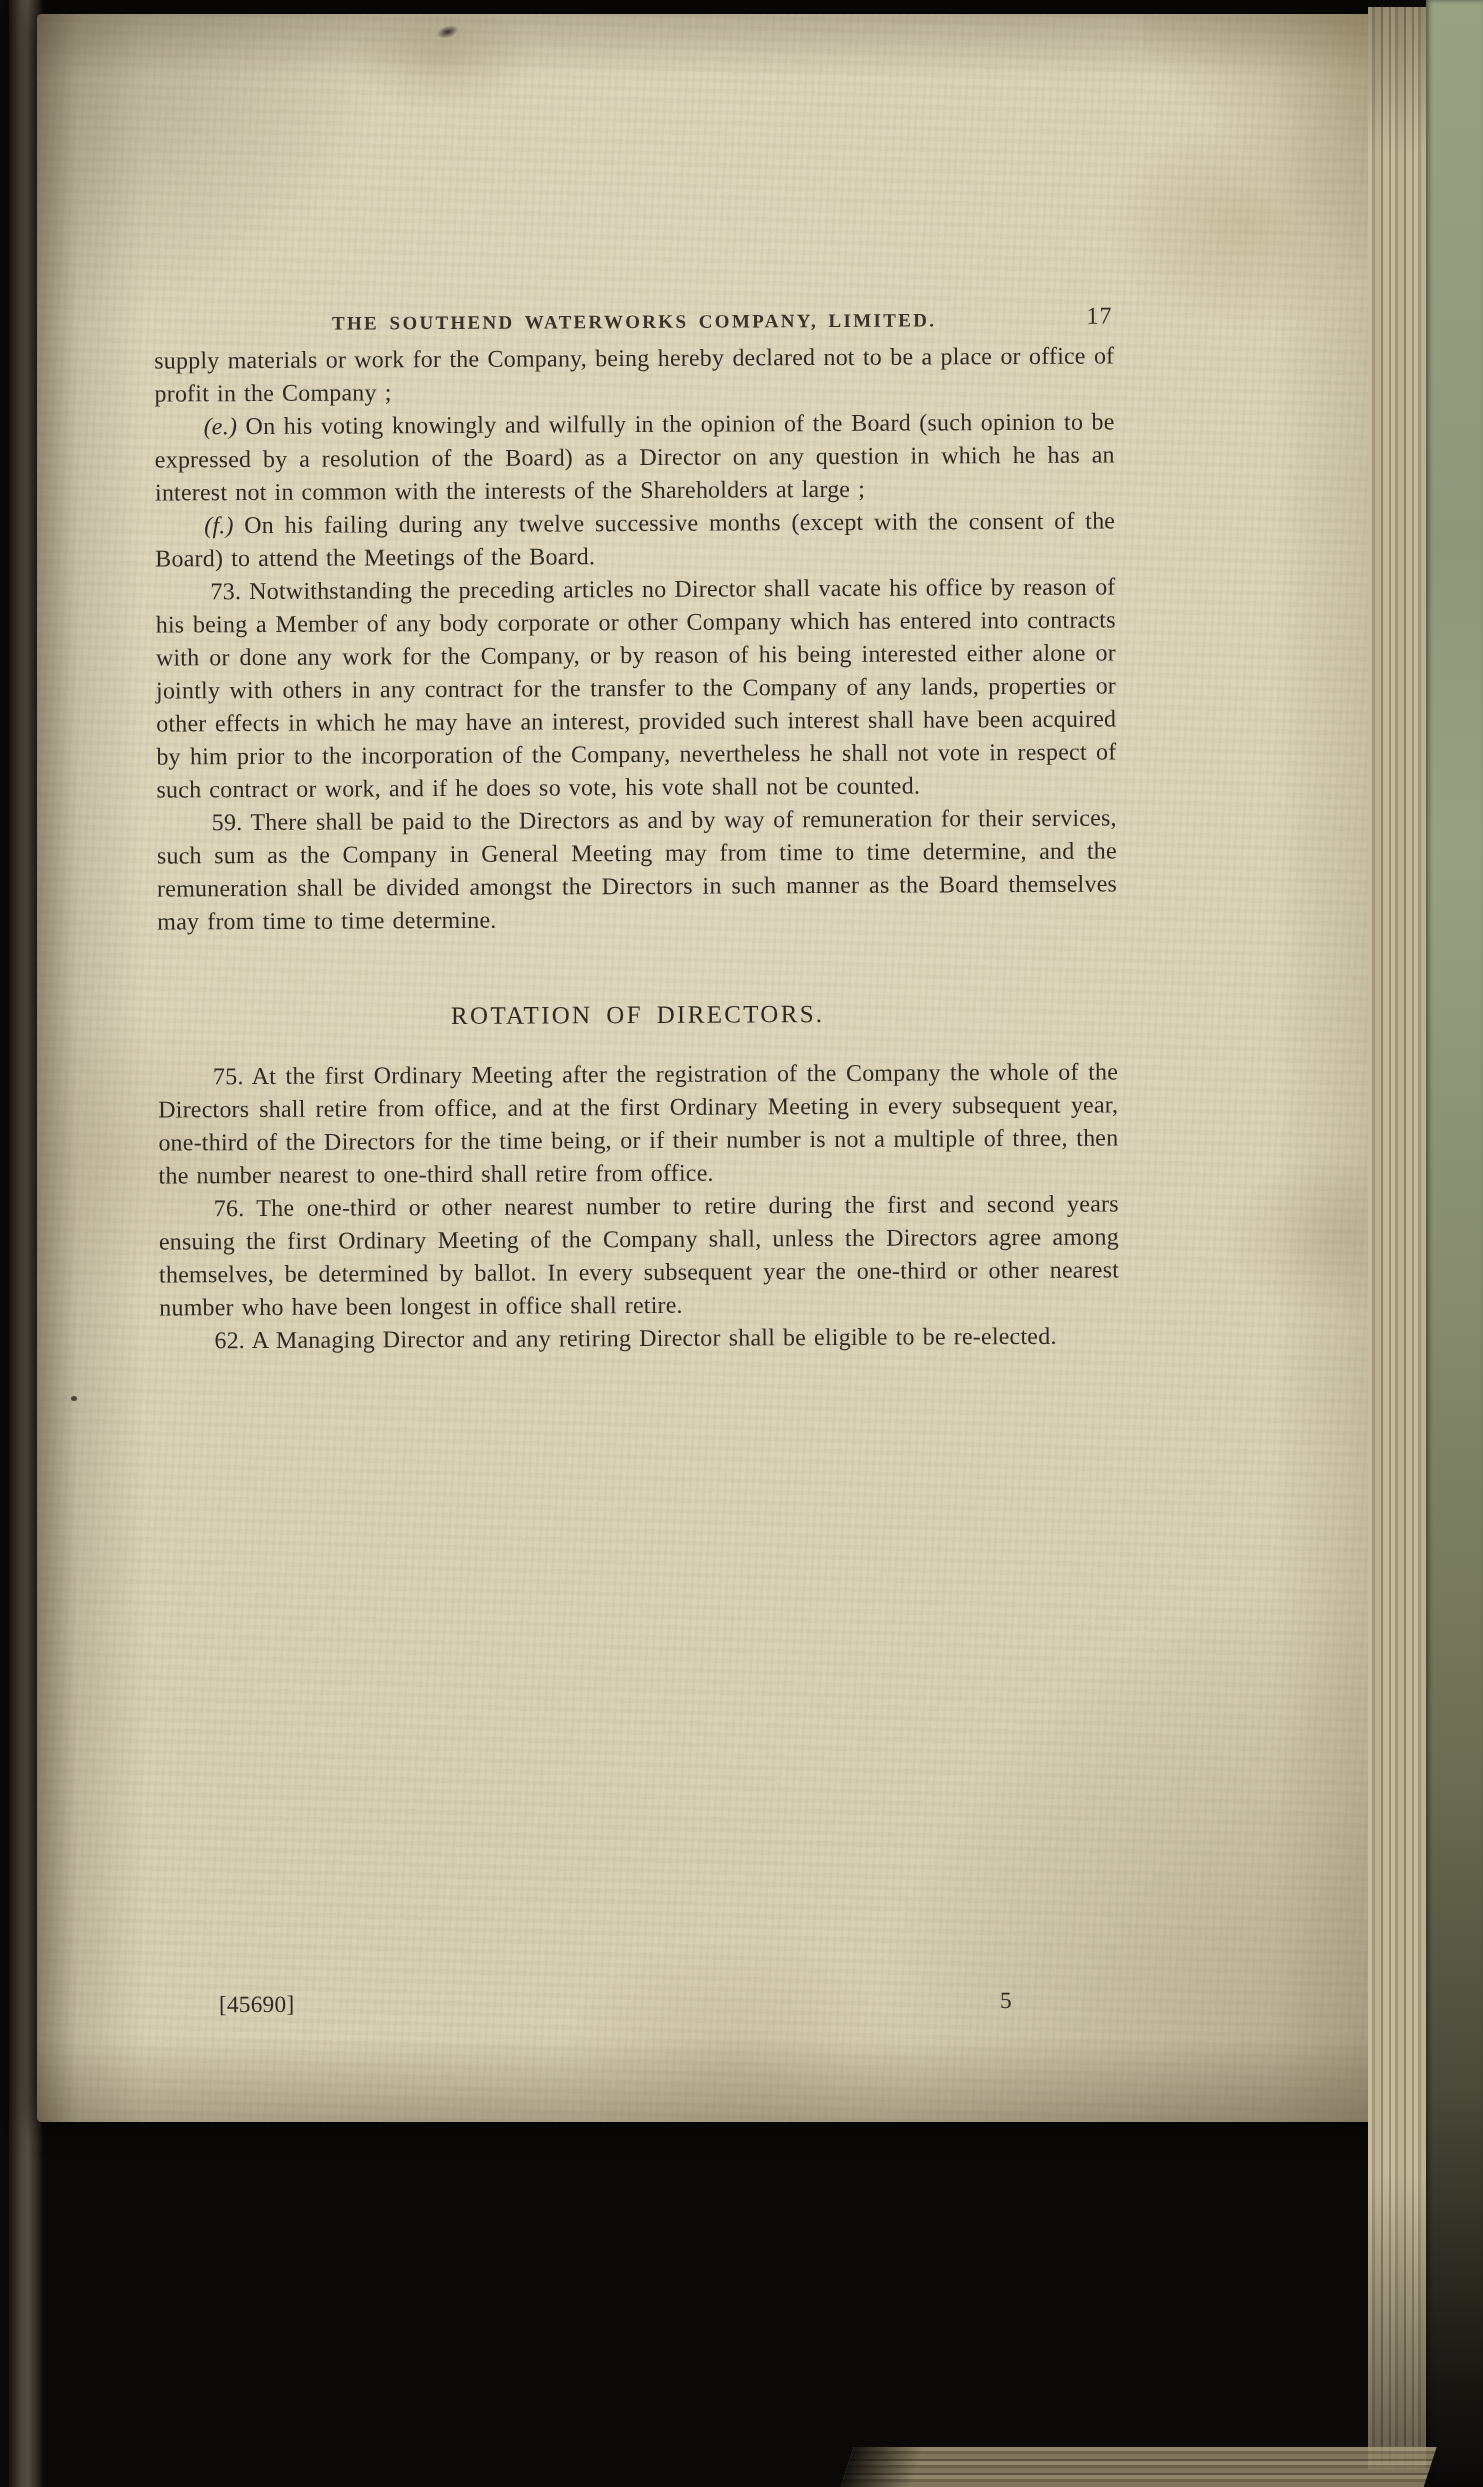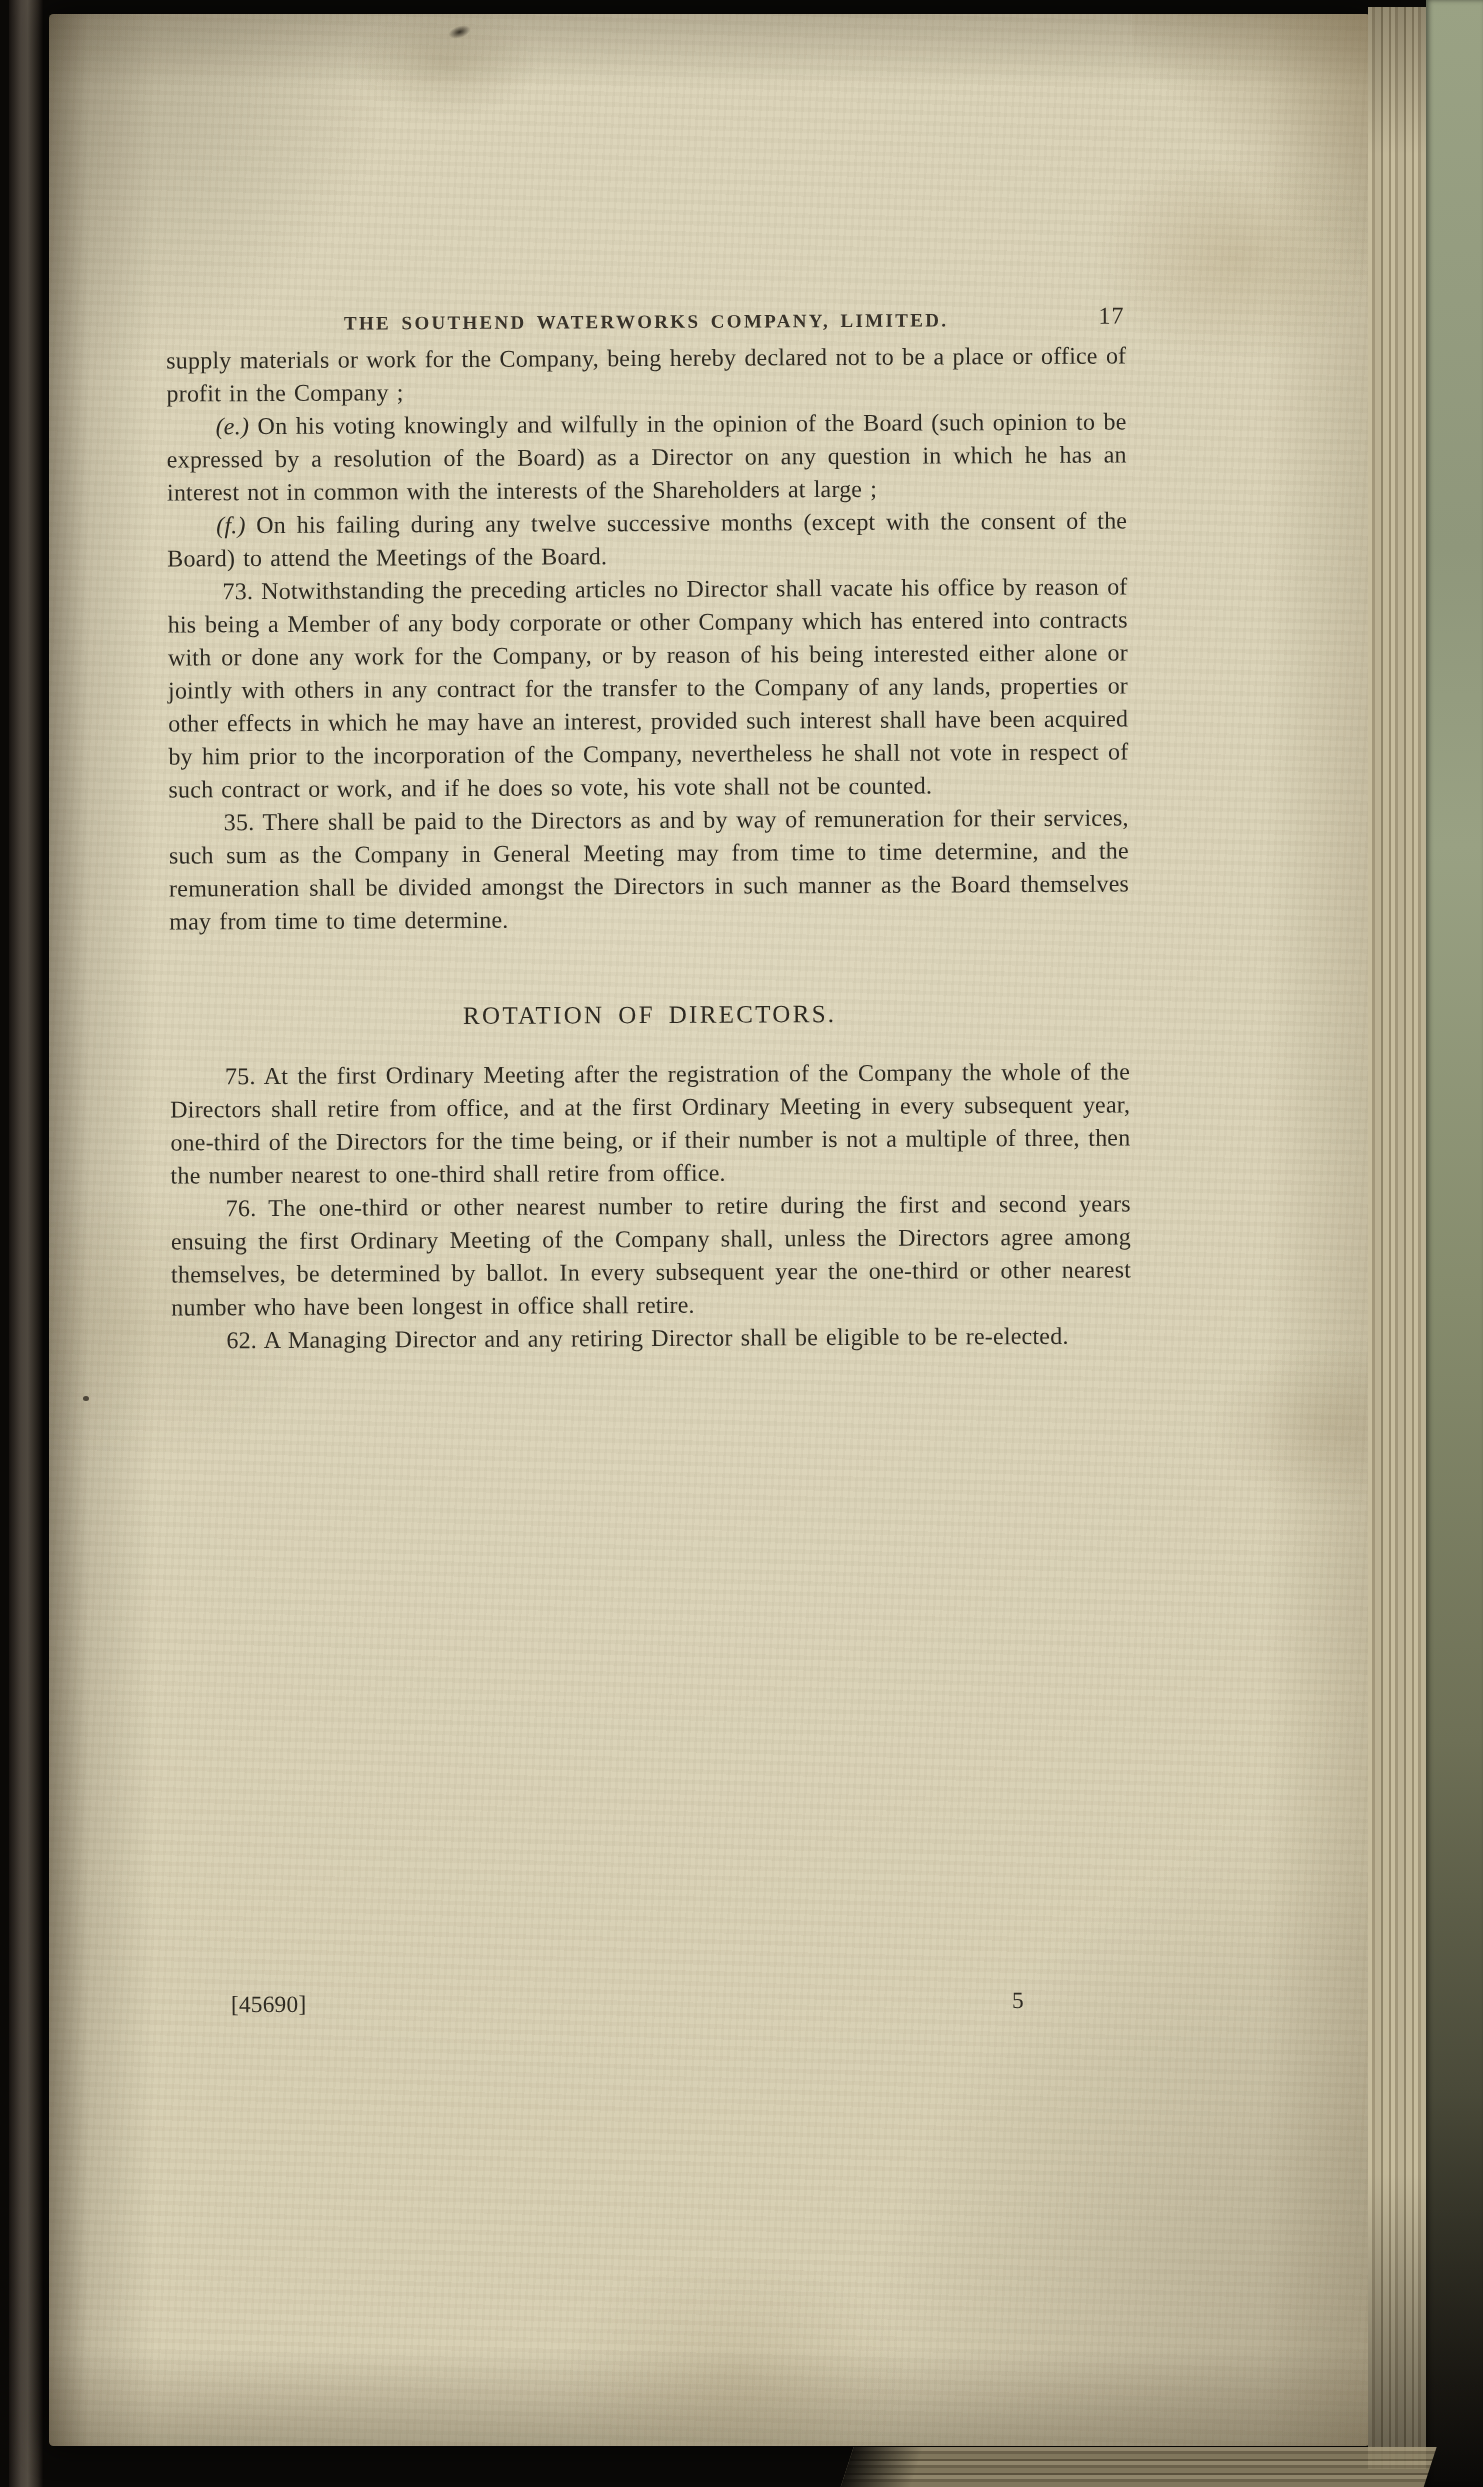--- a/index.html
+++ b/index.html
@@ -14,30 +14,31 @@
   .stage { position: absolute; inset: 0; }
 
   
   .left-page-edge {
     position: absolute; left: 8.8px; top: 0; width: 34px; height: 100%;
     background: linear-gradient(90deg, #171310 0%, #49423a 35%, #534c42 55%, #2a251f 85%, #0c0a08 100%);
   }
 
   
   .paper {
-    position: absolute; left: 49px; top: 14px; width: 1321px; height: 2432px;
+    position: absolute; left: 37px; top: 14px; width: 1321px; height: 2108px;
     border-radius: 4.4px;
     background:
       radial-gradient(ellipse 115% 80% at 45% 32%, rgba(255,252,238,0.20), rgba(0,0,0,0) 70%),
       radial-gradient(ellipse 60% 40% at 100% 100%, rgba(70,58,38,0.28), rgba(0,0,0,0) 65%),
       radial-gradient(ellipse 45% 25% at 0% 0%, rgba(60,50,32,0.30), rgba(0,0,0,0) 60%),
       linear-gradient(90deg, rgba(44,34,20,0.48) 0%, rgba(44,34,20,0.14) 3%, rgba(0,0,0,0) 8%, rgba(0,0,0,0) 92%, rgba(105,90,60,0.20) 100%),
       linear-gradient(180deg, rgba(66,54,34,0.28) 0%, rgba(0,0,0,0) 3%, rgba(0,0,0,0) 96%, rgba(66,54,34,0.32) 100%),
       #d8d0b4;
     box-shadow: 0 0 30px rgba(0,0,0,0.75);
+    padding-left: 23px;
   }
   .grain {
     position: absolute; inset: 0; pointer-events: none; border-radius: 4.4px;
     background:
       repeating-linear-gradient(93deg, rgba(122,106,70,0.045) 0 2.6px, rgba(0,0,0,0) 2.6px 7px),
       repeating-linear-gradient(1.5deg, rgba(92,80,54,0.035) 0 4.4px, rgba(0,0,0,0) 4.4px 10.6px);
   }
   .stains {
     position: absolute; inset: 0; pointer-events: none; border-radius: 4.4px;
     background:
@@ -143,21 +144,21 @@
       </div>
 
       <p class="para-cont">supply materials or work for the Company, being hereby declared not to be a place or office of profit in the Company ;</p>
 
       <p class="sub-item"><span class="item-label">(e.)</span> <span>On his voting knowingly and wilfully in the opinion of the Board (such opinion to be expressed by a resolution of the Board) as a Director on any question in which he has an interest not in common with the interests of the Shareholders at large ;</span></p>
 
       <p class="sub-item"><span class="item-label">(f.)</span> <span>On his failing during any twelve successive months (except with the consent of the Board) to attend the Meetings of the Board.</span></p>
 
       <p class="article"><span class="article-number">73.</span> <span>Notwithstanding the preceding articles no Director shall vacate his office by reason of his being a Member of any body corporate or other Company which has entered into contracts with or done any work for the Company, or by reason of his being interested either alone or jointly with others in any contract for the transfer to the Company of any lands, properties or other effects in which he may have an interest, provided such interest shall have been acquired by him prior to the incorporation of the Company, nevertheless he shall not vote in respect of such contract or work, and if he does so vote, his vote shall not be counted.</span></p>
 
-      <p class="article article-74"><span class="article-number">35.</span> <span>There shall be paid to the Directors as and by way of remuneration for their services, such sum as the Company in General Meeting may from time to time determine, and the remuneration shall be divided amongst the Directors in such manner as the Board themselves may from time to time determine.</span></p>
+      <p class="article article-74"><span class="article-number">59.</span> <span>There shall be paid to the Directors as and by way of remuneration for their services, such sum as the Company in General Meeting may from time to time determine, and the remuneration shall be divided amongst the Directors in such manner as the Board themselves may from time to time determine.</span></p>
 
       <h2 class="section-heading">ROTATION OF DIRECTORS.</h2>
 
       <p class="article" style="margin-top:0;"><span class="article-number">75.</span> <span>At the first Ordinary Meeting after the registration of the Company the whole of the Directors shall retire from office, and at the first Ordinary Meeting in every subsequent year, one-third of the Directors for the time being, or if their number is not a multiple of three, then the number nearest to one-third shall retire from office.</span></p>
 
       <p class="article article-76"><span class="article-number">76.</span> <span>The one-third or other nearest number to retire during the first and second years ensuing the first Ordinary Meeting of the Company shall, unless the Directors agree among themselves, be determined by ballot. In every subsequent year the one-third or other nearest number who have been longest in office shall retire.</span></p>
 
       <p class="article article-77"><span class="article-number">62.</span> <span>A Managing Director and any retiring Director shall be eligible to be re-elected.</span></p>
 
       <div class="footer">

